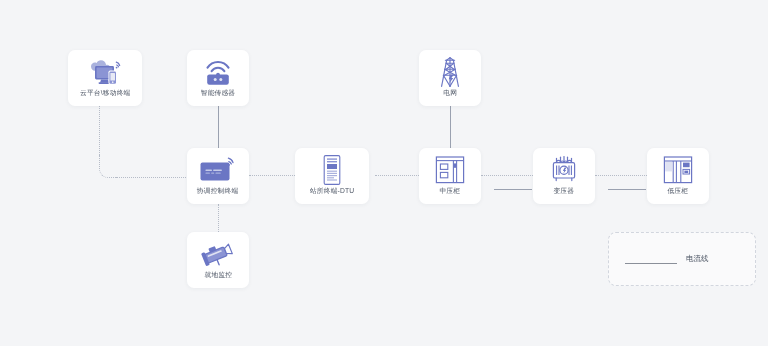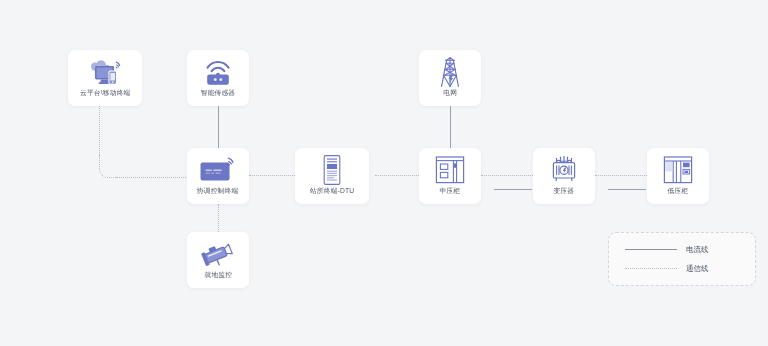--- a/index.html
+++ b/index.html
@@ -59,21 +59,21 @@
     width:148px;height:54px;
     border:1px dashed #d2d6de;
     border-radius:8px;
     background:#fafafb;
     box-sizing:border-box;
     display:flex;flex-direction:column;
     justify-content:center;
     gap:9px;
     padding-left:16px;
   }
-  .lg-row{display:flex;align-items:center;gap:9px;}
+  .lg-row{display:flex;align-items:flex-end;gap:9px;}
   .lg-swatch{width:52px;height:0;}
   .lg-solid{border-top:1.4px solid #8a8f99;}
   .lg-dot{border-top:1.4px dotted #b6bcc8;}
   .lg-label{font-size:7.5px;color:#4c5564;white-space:nowrap;}
 </style>
 </head>
 <body>
 
 <div id="stage">
 
@@ -260,19 +260,15 @@
       </svg>
     </div>
     <div class="cap">就地监控</div>
   </div>
 
   <div id="legend">
     <div class="lg-row">
       <div class="lg-swatch lg-solid"></div>
       <div class="lg-label">电流线</div>
     </div>
-    <div class="lg-row">
-      <div class="lg-swatch lg-dot"></div>
-      <div class="lg-label">通信线</div>
-    </div>
   </div>
 
 </div>
 
 </body></html>

